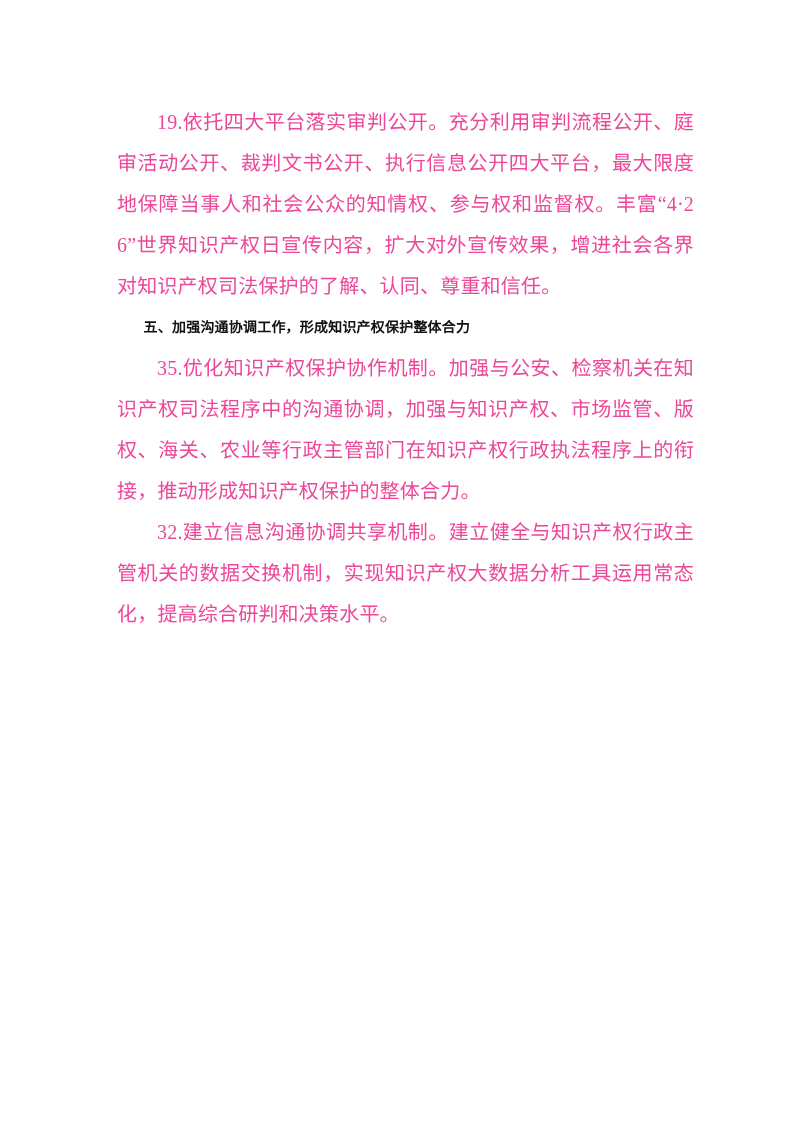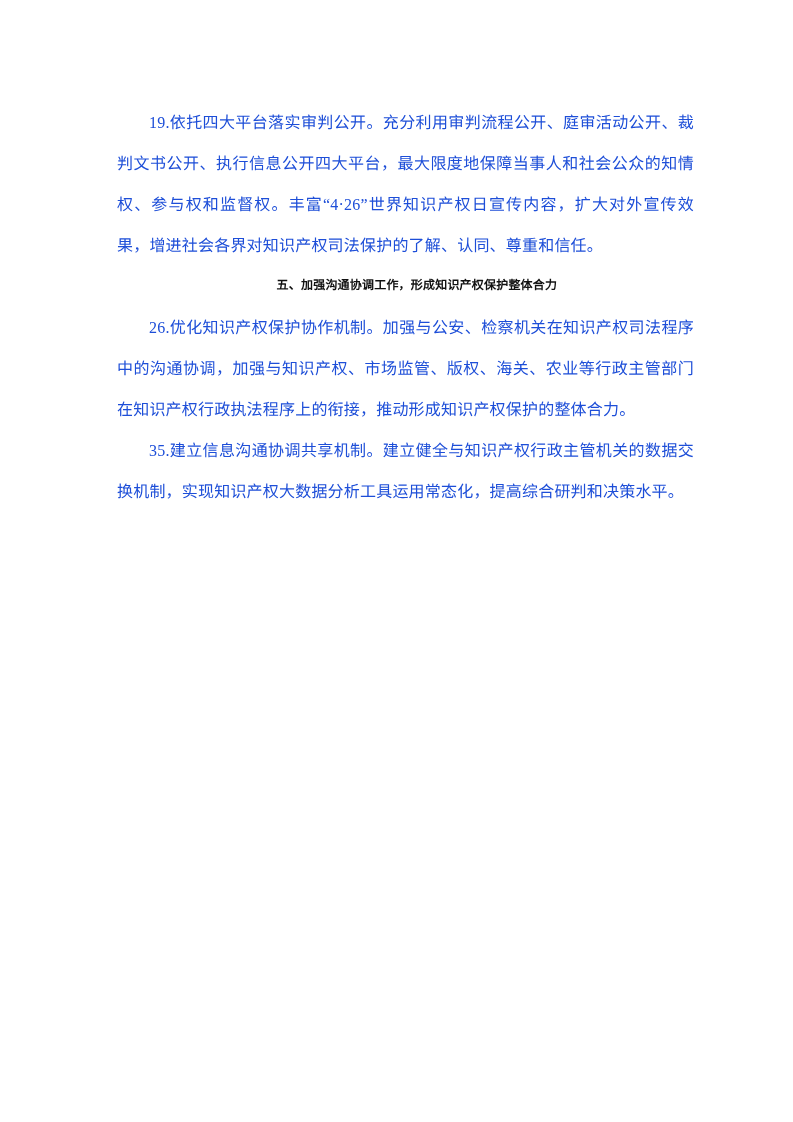--- a/index.html
+++ b/index.html
@@ -20,46 +20,46 @@
   .doc-body {
     position: absolute;
     left: 117px;
     top: 102px;
     width: 577px;
   }
   .paragraph {
     margin: 0;
     padding: 0;
     font-family: "Liberation Serif", "DejaVu Serif", serif;
-    font-size: 16px;
+    font-size: 20px;
     line-height: 41px;
     letter-spacing: 0.2px;
-    color: #1d4ed8;
+    color: #ec4899;
     text-align: justify;
     text-justify: inter-ideograph;
     text-indent: 2em;
     word-break: break-all;
   }
   .heading {
     margin: 0;
     padding: 0;
-    font-family: Liberation Mono, monospace;
+    font-family: Liberation Sans, sans-serif;
     font-weight: 700;
-    font-size: 12px;
+    font-size: 14px;
     line-height: 41px;
     letter-spacing: 0.2px;
     color: #111111;
-    text-align: center;
+    text-align: left;
     text-indent: 1.9em;
     word-break: break-all;
   }
 </style>
 </head>
 <body>
 
 <div class="page" style="background: rgb(255, 255, 255); color: rgb(28, 28, 28);">
   <div class="doc-body">
       <p class="paragraph">19.依托四大平台落实审判公开。充分利用审判流程公开、庭审活动公开、裁判文书公开、执行信息公开四大平台，最大限度地保障当事人和社会公众的知情权、参与权和监督权。丰富“4·26”世界知识产权日宣传内容，扩大对外宣传效果，增进社会各界对知识产权司法保护的了解、认同、尊重和信任。</p>
       <p class="heading">五、加强沟通协调工作，形成知识产权保护整体合力</p>
-      <p class="paragraph">26.优化知识产权保护协作机制。加强与公安、检察机关在知识产权司法程序中的沟通协调，加强与知识产权、市场监管、版权、海关、农业等行政主管部门在知识产权行政执法程序上的衔接，推动形成知识产权保护的整体合力。</p>
-      <p class="paragraph">35.建立信息沟通协调共享机制。建立健全与知识产权行政主管机关的数据交换机制，实现知识产权大数据分析工具运用常态化，提高综合研判和决策水平。</p>
+      <p class="paragraph">35.优化知识产权保护协作机制。加强与公安、检察机关在知识产权司法程序中的沟通协调，加强与知识产权、市场监管、版权、海关、农业等行政主管部门在知识产权行政执法程序上的衔接，推动形成知识产权保护的整体合力。</p>
+      <p class="paragraph">32.建立信息沟通协调共享机制。建立健全与知识产权行政主管机关的数据交换机制，实现知识产权大数据分析工具运用常态化，提高综合研判和决策水平。</p>
     </div>
 </div>
 
 </body></html>

